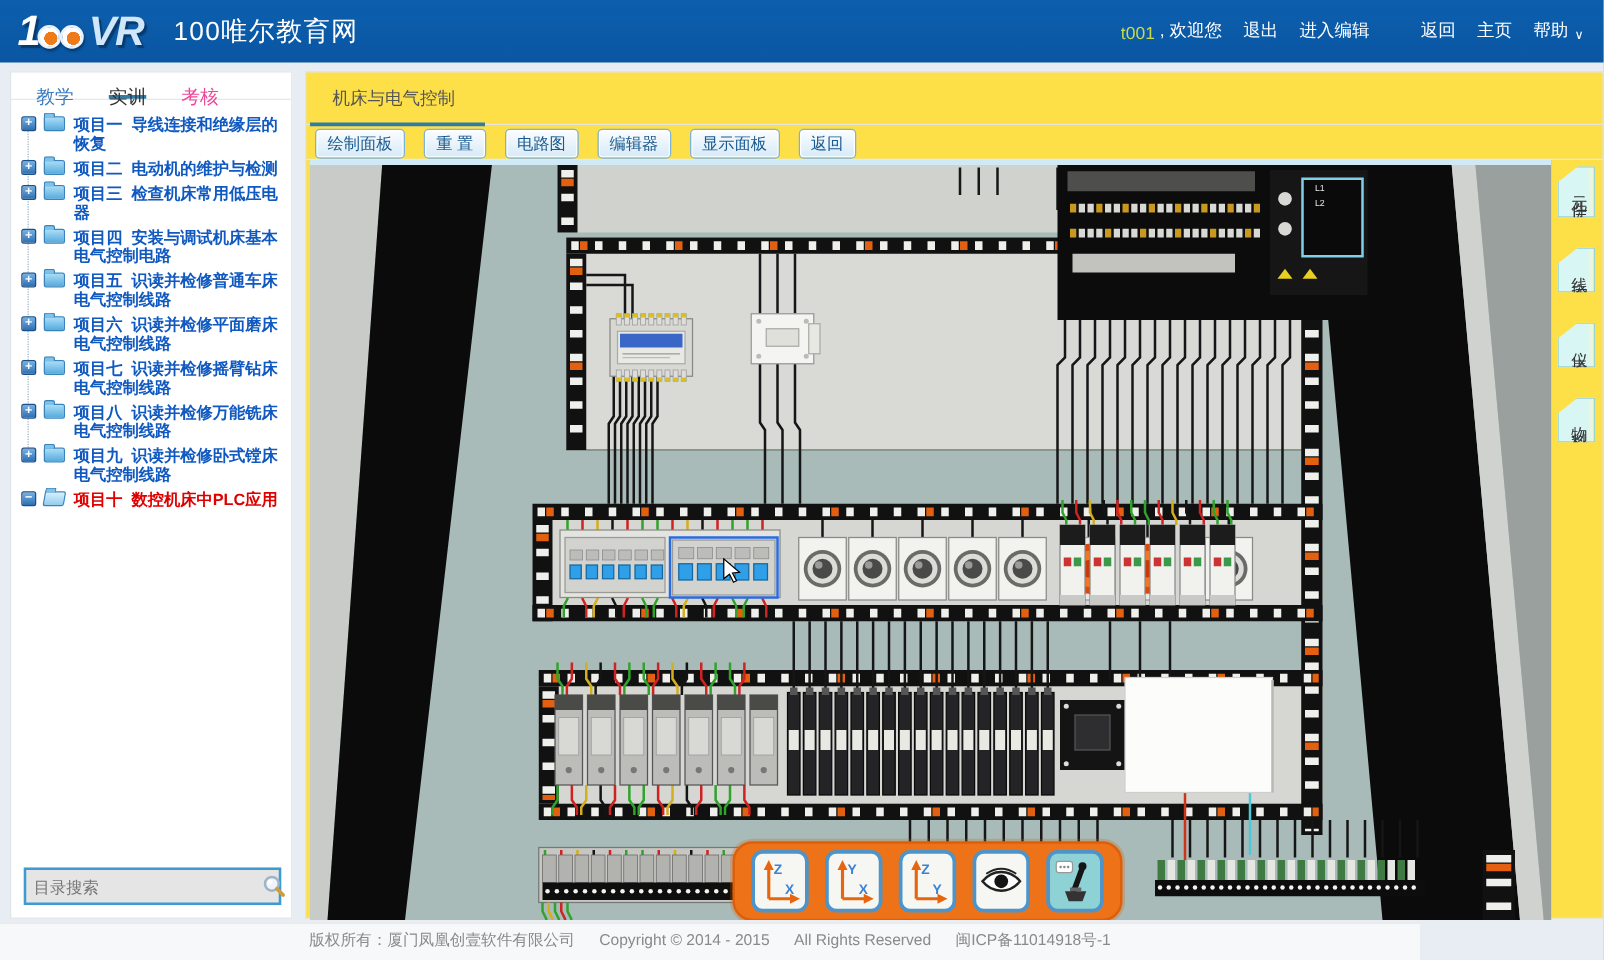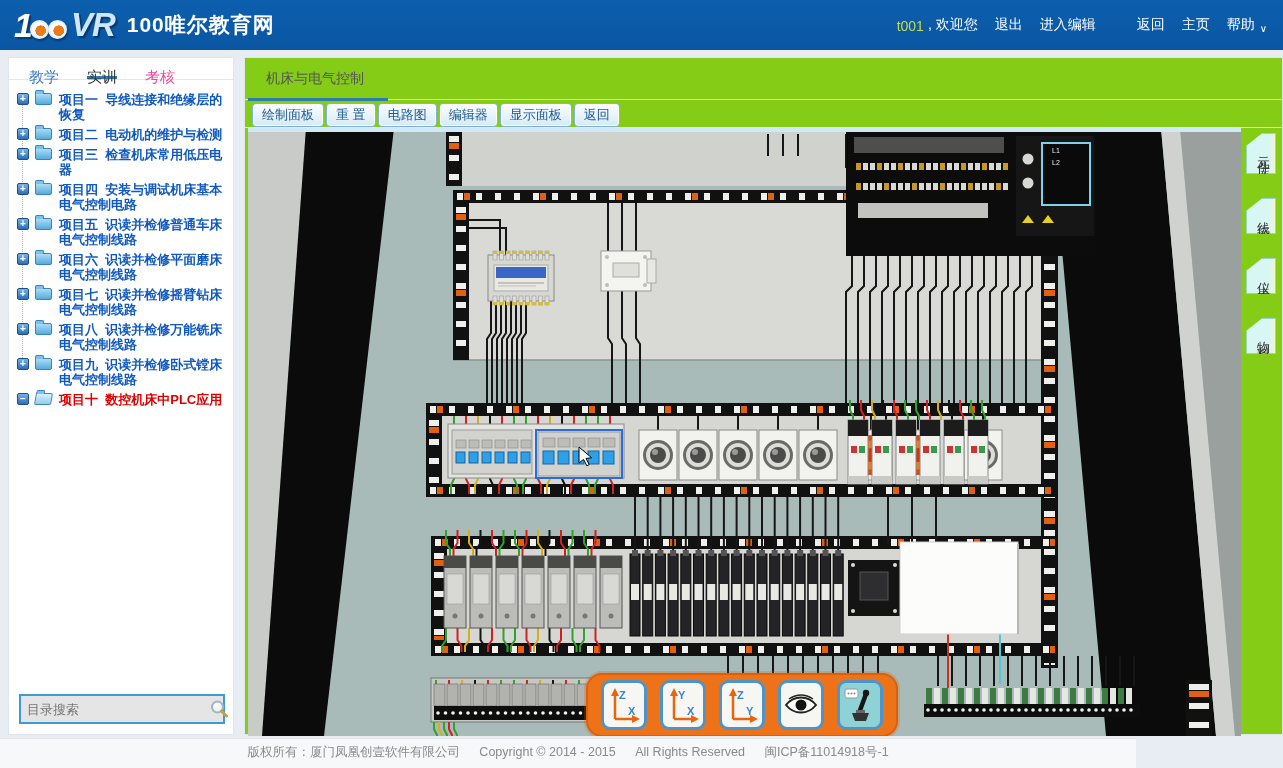--- a/index.html
+++ b/index.html
@@ -8,21 +8,21 @@
 
   
   .hdr { position:absolute; left:0; top:0; width:1283px; height:50px;
          background:linear-gradient(#0c5fae,#0a56a2); display:flex; align-items:center; }
   .logo { display:flex; align-items:center; margin-left:14px; font-style:italic; font-weight:bold; }
   .logo .n1 { font-size:34px; color:#fff; text-shadow:2px 2px 1px #083a6e; letter-spacing:-2px; }
   .logo .eye { display:inline-block; width:19px; height:19px; border-radius:50%;
                background:radial-gradient(circle at 58% 58%, #ef7a18 0 42%, #ffffff 44%);
                border:2px solid #e9f2fb; margin:8px 0 0 -1px; box-shadow:1px 2px 2px #083a6e; }
   .logo .vr { font-size:33px; color:#cfe6fb; margin-left:4px; text-shadow:2px 2px 1px #083a6e; letter-spacing:-1px; }
-  .site-name { color:#fff; font-size:21px; margin-left:12px; letter-spacing:1px;font-weight:bold; }
+  .site-name { color:#fff; font-size:21px; margin-left:24px; letter-spacing:1px; }
   .hdr-right { margin-left:auto; margin-right:16px; display:flex; align-items:flex-end; gap:17px; font-size:14px; color:#fff; }
   .hdr-right .uname { color:#c7da49; cursor:pointer; }
   .hdr-right .welcome { margin-left:-13px; }
   .hdr-link { cursor:pointer; }
   .gap-left { margin-left:24px; }
   .caret { font-size:10px; margin-left:-12px; }
 
   
   .sidebar { position:absolute; left:8px; top:57px; width:226px; height:678px;
              background:#fff; border:1px solid #dfe5ec; }
@@ -45,25 +45,25 @@
            background:#7ec2ea; border:1px solid #3a84bc; border-bottom:none; border-radius:2px 2px 0 0; }
   .titem.sel .tfold { background:linear-gradient(#d7f0fc,#93cdee); transform:skewX(-10deg); }
   .search { position:absolute; left:10px; bottom:10px; width:206px; height:30px;
             border:2px solid #3f9ad2; background:#e5e5e5; display:flex; align-items:center; }
   .search input { flex:1; border:0; outline:0; font-size:13px; padding:0 6px; color:#555;
                   font-family:inherit; background:transparent; }
   .search .mag { width:20px; height:20px; margin-right:5px; cursor:pointer; flex:none; }
 
   
   .main { position:absolute; left:244px; top:57px; width:1039px; height:678px;
-          background:#84cc16; border:1px solid #dfe5ec; }
+          background:#fde047; border:1px solid #dfe5ec; }
   .mtab-row { position:relative; height:42px; border-bottom:1px solid #e4e4e4; }
   .mtab-title { position:absolute; left:21px; top:12px; font-size:14px; color:#555; }
   .mtab-line { position:absolute; left:3px; bottom:-2px; width:140px; height:3px; background:#2e7ca8; }
-  .mtoolbar { display:flex; gap:2px; padding:3px 0 0 7px; height:28px; border-bottom:1px solid #dcebf5; }
+  .mtoolbar { display:flex; gap:15px; padding:3px 0 0 7px; height:28px; border-bottom:1px solid #dcebf5; }
   .tbtn { font-size:13px; color:#19598f; padding:2px 9px; border:1px solid #7fb2d8; border-radius:4px;
           background:linear-gradient(#fbfdff,#d6eaf8); box-shadow:inset 0 0 0 1px #fff; cursor:pointer;
           font-family:inherit; }
 
   
   .viewport { position:absolute; left:3px; top:70px; width:993px; height:608px; overflow:hidden; background:#a9bbb9; }
   .viewport svg.scene { display:block; }
   .vp-tooltip { position:absolute; left:350px; top:342px; background:#ffffde; border:1px solid #7a7ad0;
                 box-shadow:2px 2px 0 rgba(45,45,145,.85); font-size:12.5px; color:#111;
                 padding:3px 8px; white-space:nowrap; }

